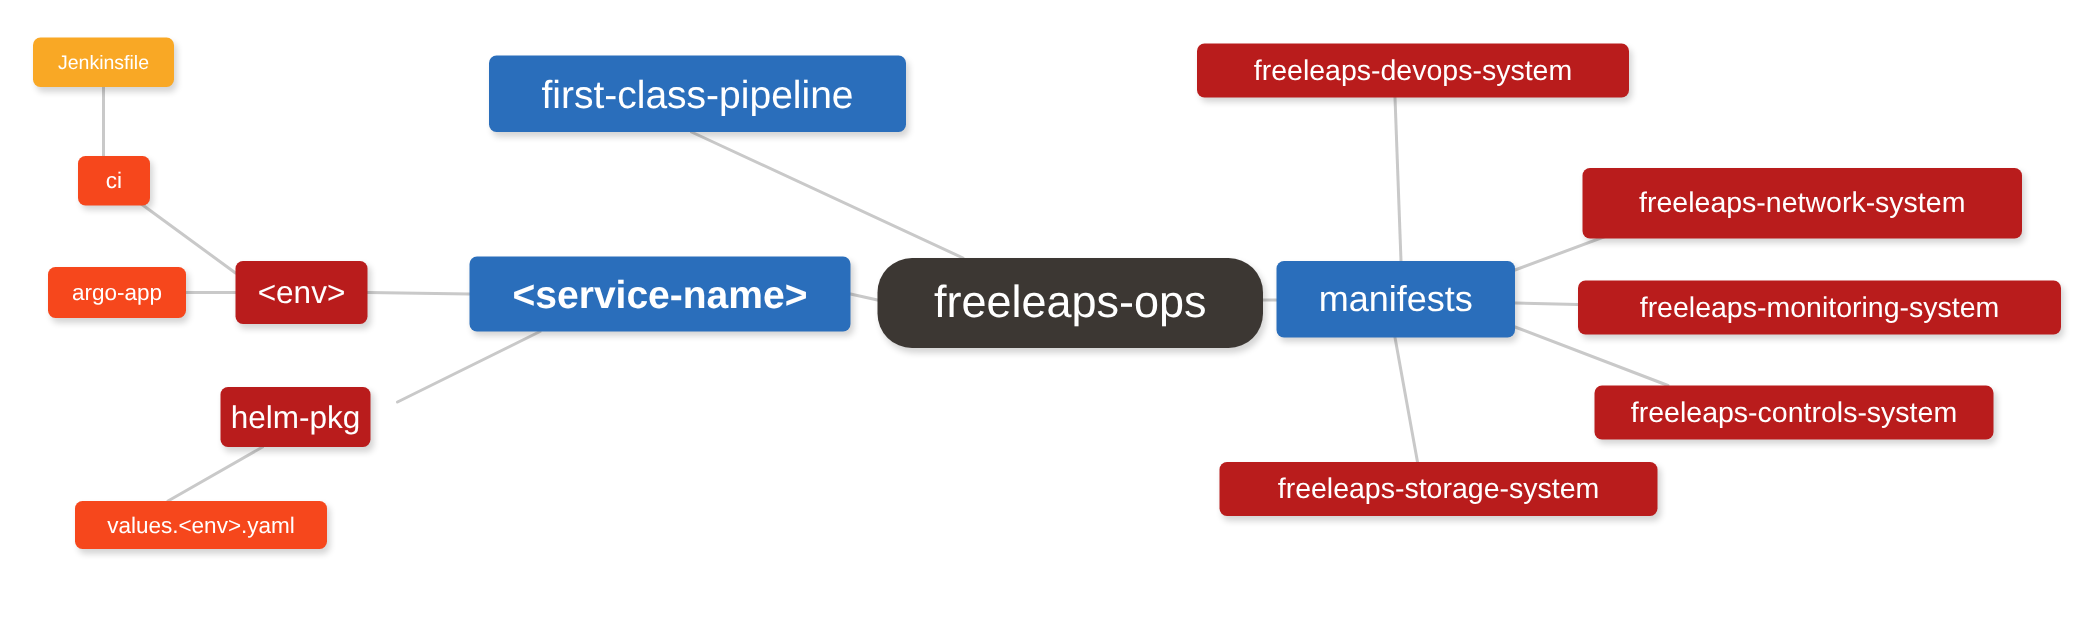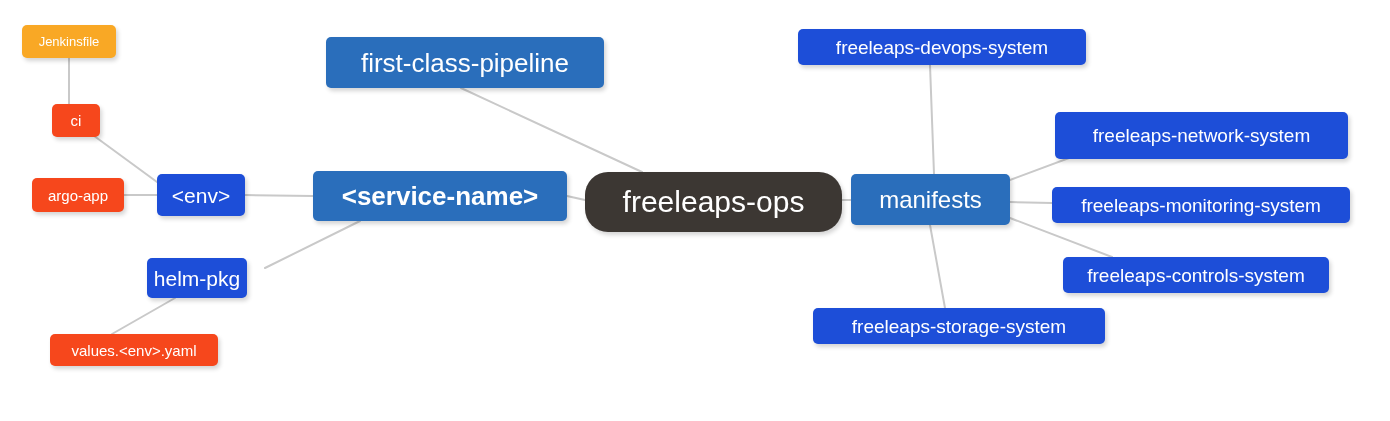--- a/index.html
+++ b/index.html
@@ -42,21 +42,21 @@
     color: #ffffff;
     white-space: nowrap;
     box-shadow: 2px 3px 4px rgba(0,0,0,0.17);
     padding: 0 12px;
     line-height: 1;
     cursor: pointer;
     user-select: none;
   }
   .node.root       { background: #3c3733; }
   .node.blue       { background: #2a6ebb; }
-  .node.green      { background: #1d4ed8; }
+  .node.green      { background: #b91c1c; }
   .node.orange     { background: #f9a825; }
   .node.red        { background: #f6471c; }
 
   .sz-root  { font-size: 30px; border-radius: 23px; }
   .sz-xl    { font-size: 26px; }
   .sz-lg    { font-size: 24px; }
   .sz-md    { font-size: 21px; }
   .sz-sm    { font-size: 19px; }
   .sz-xs    { font-size: 15px; }
   .sz-xxs   { font-size: 13px; }
@@ -111,21 +111,21 @@
       </div>
       <div class="node blue sz-lg" style="left: 851px; top: 174px; width: 159px; height: 51px;">
         <span>manifests</span>
       </div>
       <div class="node green sz-sm" style="left: 798px; top: 29px; width: 288px; height: 36px;">
         <span>freeleaps-devops-system</span>
       </div>
       <div class="node green sz-sm" style="left: 1055px; top: 112px; width: 293px; height: 47px;">
         <span>freeleaps-network-system</span>
       </div>
-      <div class="node green sz-sm" style="left: 1052px; top: 187px; width: 298px; height: 36px; justify-content: center;">
+      <div class="node green sz-sm" style="left: 1052px; top: 187px; width: 322px; height: 36px; justify-content: center;">
         <span>freeleaps-monitoring-system</span>
       </div>
       <div class="node green sz-sm" style="left: 1063px; top: 257px; width: 266px; height: 36px;">
         <span>freeleaps-controls-system</span>
       </div>
       <div class="node green sz-sm" style="left: 813px; top: 308px; width: 292px; height: 36px;">
         <span>freeleaps-storage-system</span>
       </div>
     </div>
 </div>

